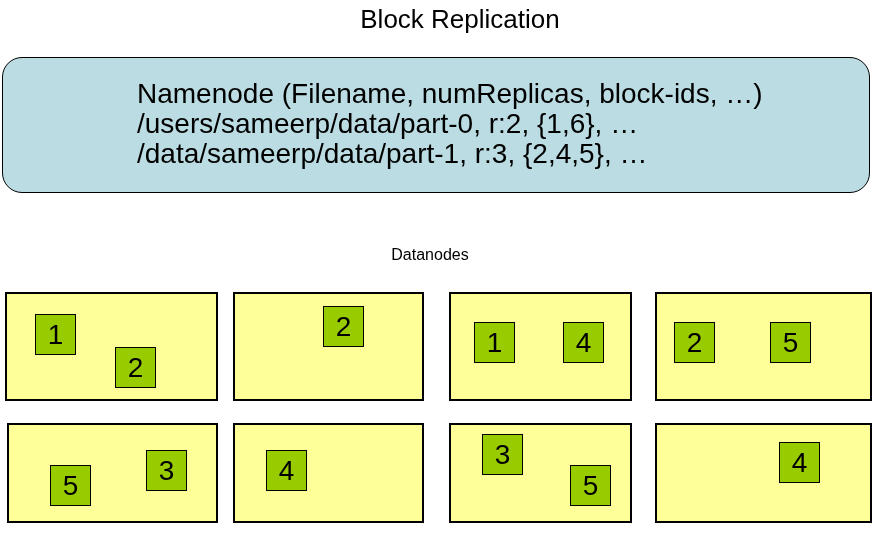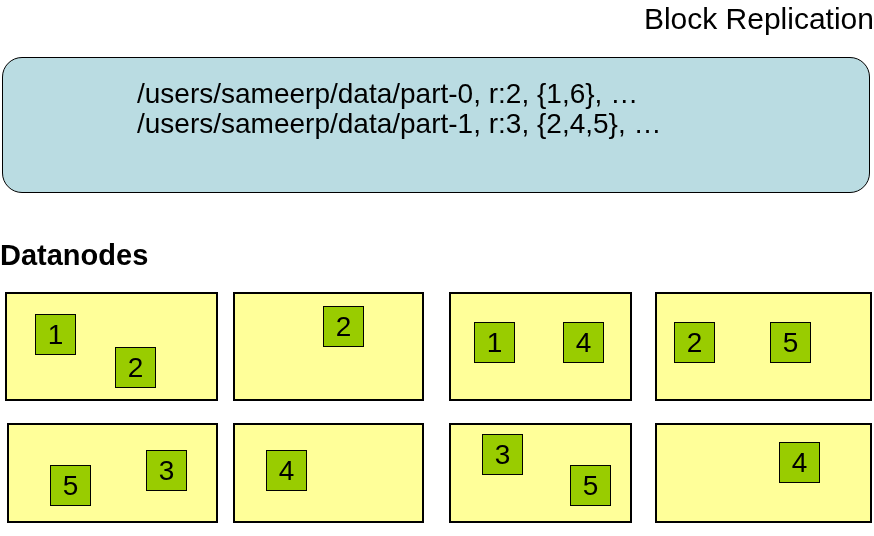--- a/index.html
+++ b/index.html
@@ -12,43 +12,42 @@
   body {
     width: 874px; height: 536px;
     background: #ffffff;
     font-family: "Liberation Sans", sans-serif;
     color: #000;
     position: relative;
     overflow: hidden;
   }
   .title {
     position: absolute; top: 1px; left: 46px; right: 0;
-    text-align: right;
-    font-size: 30px; line-height: 36px;
+    text-align: center;
+    font-size: 26px; line-height: 36px;
     white-space: nowrap;
   }
   .namenode {
     position: absolute; left: 2px; top: 57px;
     width: 868px; height: 136px;
     background: var(--nn-fill);
     border: 1px solid var(--line);
     border-radius: 20px;
     box-sizing: border-box;
     padding: 21px 0 0 134px;
   }
   .nn-line {
     font-size: 28px; line-height: 30px;
     white-space: nowrap;
   }
   .subtitle {
     position: absolute; top: 241px; left: 0; right: 14px;
-    text-align: left;
-    font-size: 29px; line-height: 28px;
+    text-align: center;
+    font-size: 16px; line-height: 28px;
     white-space: nowrap;
-    font-weight: bold;
   }
   .datanode {
     position: absolute;
     background: var(--dn-fill);
     border: 2px solid var(--line);
     box-sizing: border-box;
   }
   .block {
     position: absolute;
     width: 41px; height: 41px;
@@ -60,22 +59,23 @@
   }
 </style>
 </head>
 <body style="background: rgb(255, 255, 255);">
 
 <div>
 
   <div class="title">Block Replication</div>
 
   <div class="namenode">
+    <div class="nn-line">Namenode (Filename, numReplicas, block-ids, …)</div>
     <div class="nn-line">/users/sameerp/data/part-0, r:2, {1,6}, …</div>
-    <div class="nn-line">/users/sameerp/data/part-1, r:3, {2,4,5}, …</div>
+    <div class="nn-line">/data/sameerp/data/part-1, r:3, {2,4,5}, …</div>
   </div>
 
   <div class="subtitle">Datanodes</div>
 
   <div id="datanodes-grid">
       <div class="datanode" style="left: 5px; top: 292px; width: 213px; height: 109px;">
         <div class="block" style="left: 28px; top: 20px;">1</div>
         <div class="block" style="left: 108px; top: 53px;">2</div>
       </div>
       <div class="datanode" style="left: 233px; top: 292px; width: 191px; height: 109px;">

